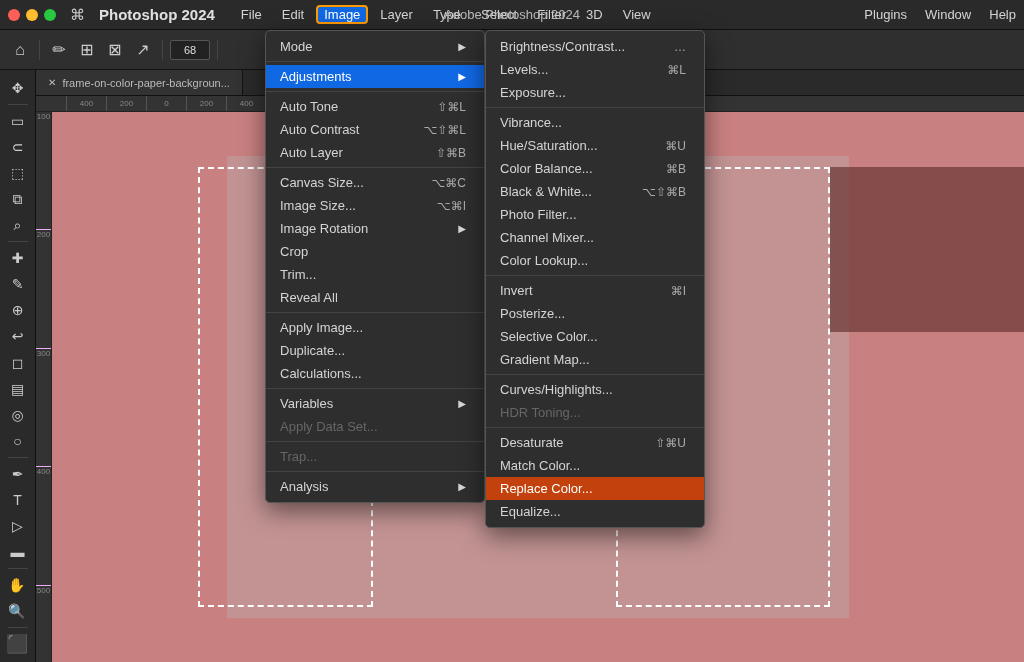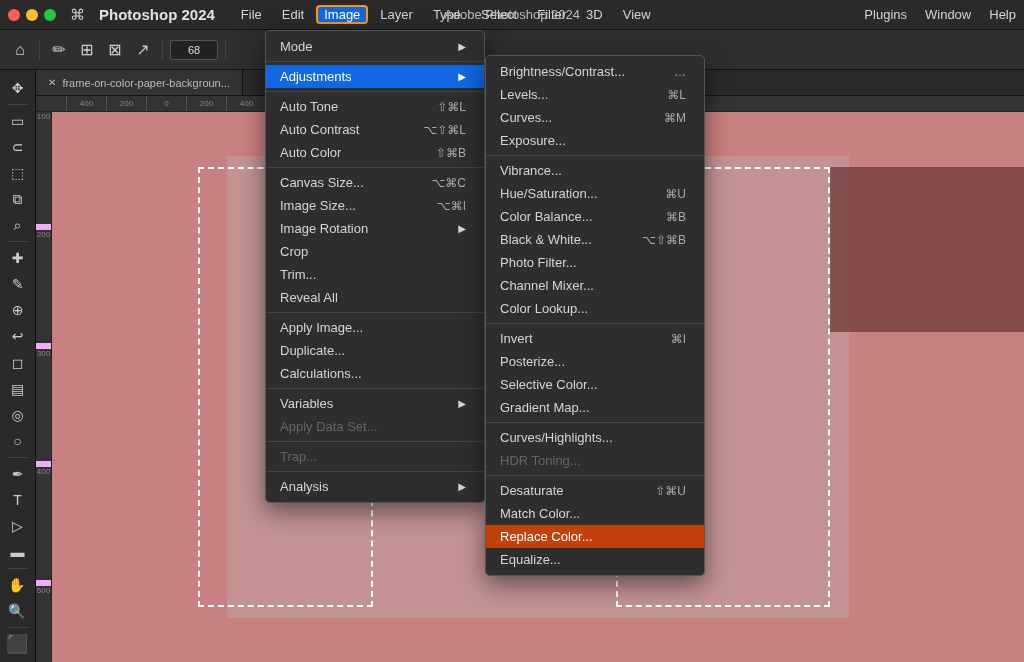--- a/index.html
+++ b/index.html
@@ -100,21 +100,21 @@
       cursor: pointer;
       display: flex; align-items: center; justify-content: center;
       border-radius: 3px;
     }
     .toolbar-sep { width: 1px; height: 20px; background: #444; margin: 0 3px; }
     .toolbar-num {
       background: #222;
       border: 1px solid #555;
       color: #ddd;
       font-size: 11px;
-      width: 48px;
+      width: 40px;
       height: 20px;
       text-align: center;
       border-radius: 2px;
     }
 
     
     .main-layout {
       display: flex;
       height: calc(662px - 30px - 40px);
     }
@@ -184,21 +184,21 @@
       left: 0; top: 42px;
       width: 16px;
       height: 100%;
       background: #333;
       border-right: 1px solid #222;
       display: flex;
       flex-direction: column;
       font-size: 9px;
       color: #888;
     }
-    .ruler-tick { flex: 1; border-bottom: 6px solid #f0abfc; display: flex; align-items: flex-start; justify-content: center; font-size: 8px; }
+    .ruler-tick { flex: 1; border-bottom: 1px solid #f0abfc; display: flex; align-items: flex-start; justify-content: center; font-size: 8px; }
     .canvas-content {
       position: absolute;
       top: 42px; left: 16px;
       right: 0; bottom: 0;
       background: #c4a0a0;
     }
     .canvas-img {
       width: 100%; height: 100%;
       background: #d4a0a0;
       position: relative;
@@ -254,21 +254,20 @@
     
     .image-menu {
       top: 30px;
       left: 265px;
     }
 
     
     .adj-submenu {
       top: 30px;
       left: 485px;
-      margin-top: 25px;
     }
 
     .brightness-bar {
       position: fixed;
       top: 59px;
       left: 507px;
       background: #3a3a3a;
       border-bottom: 1px solid #555;
       padding: 2px 10px;
       font-size: 12px;
@@ -420,21 +419,21 @@
     <div class="menu-sep"></div>
     <div class="menu-item">
       <span>Auto Tone</span>
       <span class="menu-shortcut">⇧⌘L</span>
     </div>
     <div class="menu-item">
       <span>Auto Contrast</span>
       <span class="menu-shortcut">⌥⇧⌘L</span>
     </div>
     <div class="menu-item">
-      <span>Auto Color</span>
+      <span>Auto Layer</span>
       <span class="menu-shortcut">⇧⌘B</span>
     </div>
     <div class="menu-sep"></div>
     <div class="menu-item">
       <span>Canvas Size...</span>
       <span class="menu-shortcut">⌥⌘C</span>
     </div>
     <div class="menu-item">
       <span>Image Size...</span>
       <span class="menu-shortcut">⌥⌘I</span>
@@ -486,24 +485,20 @@
   <div class="menu-popup">
     <div class="menu-item">
       <span>Brightness/Contrast...</span>
       <span class="menu-shortcut">…</span>
     </div>
     <div class="menu-item">
       <span>Levels...</span>
       <span class="menu-shortcut">⌘L</span>
     </div>
     <div class="menu-item">
-      <span>Curves...</span>
-      <span class="menu-shortcut">⌘M</span>
-    </div>
-    <div class="menu-item">
       <span>Exposure...</span>
     </div>
     <div class="menu-sep"></div>
     <div class="menu-item">
       <span>Vibrance...</span>
     </div>
     <div class="menu-item">
       <span>Hue/Saturation...</span>
       <span class="menu-shortcut">⌘U</span>
     </div>

